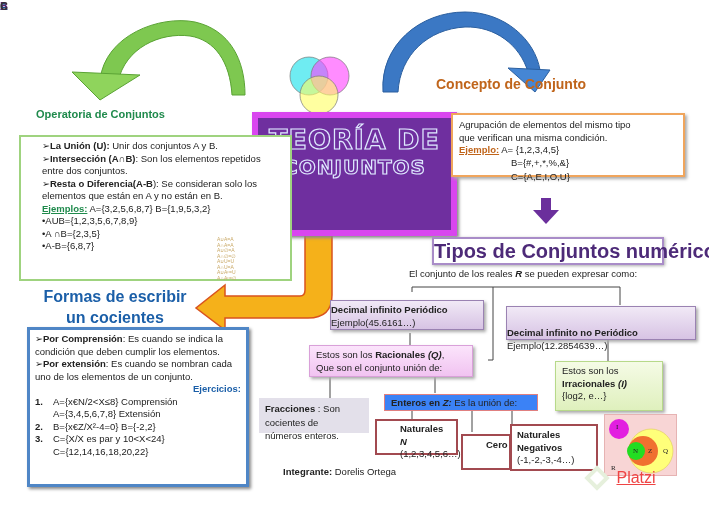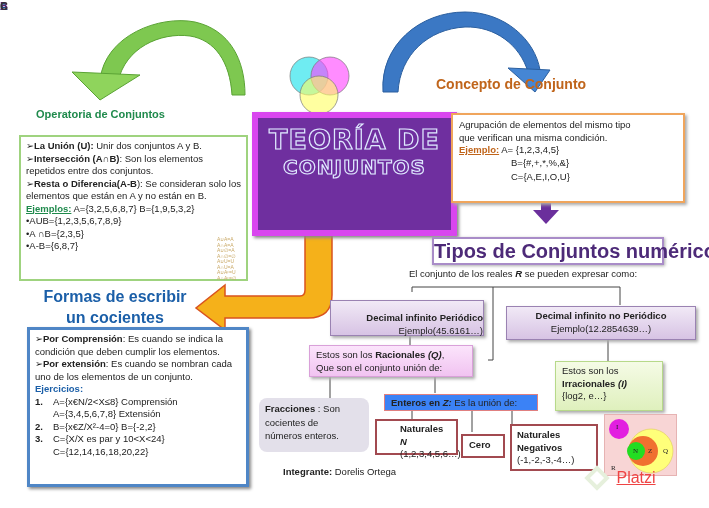--- a/index.html
+++ b/index.html
@@ -57,112 +57,112 @@
 <div class="abs b" style="left:294;top:64;font-size:11px;color:#1b4f8a">A</div>
 <div class="abs b" style="left:333;top:64;font-size:11px;color:#5a1f6a">B</div>
 <div class="abs b" style="left:315;top:101;font-size:11px;color:#333">C</div>
 
 <div class="abs" style="left:252px;top:112px;width:193px;height:112px;background:#6f2f9f;border:6px solid #d946ef;box-shadow:2px 2px 3px #888;text-align:center;">
   <div style="font-family:'DejaVu Sans',sans-serif;font-weight:bold;font-size:27px;color:#6f2f9f;-webkit-text-stroke:1.2px #dfe9ff;margin-top:6px;letter-spacing:1px;">TEORÍA DE</div>
   <div style="font-family:'DejaVu Sans',sans-serif;font-weight:bold;font-size:20px;color:#6f2f9f;-webkit-text-stroke:1.2px #dfe9ff;letter-spacing:1px;">CONJUNTOS</div>
 </div>
 
 <div class="abs sec-title" style="left:36px;top:108px;font-size:11px;color:#1f8a4c">Operatoria de Conjuntos</div>
-<div class="box t9" style="left:19px;top:135px;width:229px;height:146px;border:2px solid #9fd37f;padding:3px 5px;">
+<div class="box t9" style="left:19px;top:135px;width:273px;height:146px;border:2px solid #9fd37f;padding:3px 21px;">
   <div><span>➢</span><span class="b">La Unión (U):</span><span> Unir dos conjuntos  A y B.</span></div>
   <div><span>➢</span><span class="b">Intersección (A∩B)</span><span>: Son los elementos repetidos entre  dos conjuntos.</span></div>
   <div><span>➢</span><span class="b">Resta o Diferencia(A-B</span><span>): Se consideran solo los elementos que están en A y no están en B.</span></div>
   <div><span class="u" style="color:#1f8a4c">Ejemplos:</span><span> A={3,2,5,6,8,7}  B={1,9,5,3,2}</span></div>
   <div>•AUB={1,2,3,5,6,7,8,9}</div>
   <div>•A ∩B={2,3,5}</div>
   <div>•A-B={6,8,7}</div>
   <div class="abs" style="left:196px;top:100px;font-size:5px;line-height:5.5px;color:#c9a866;">
     <div>A∪A=A</div>
     <div>A∩A=A</div>
     <div>A∪∅=A</div>
     <div>A∩∅=∅</div>
     <div>A∪U=U</div>
     <div>A∩U=A</div>
     <div>A∪Aᶜ=U</div>
     <div>A∩Aᶜ=∅</div>
   </div>
 </div>
 
 <div class="abs sec-title" style="left:436px;top:76px;font-size:14px;color:#c0651b">Concepto de Conjunto</div>
-<div class="box t9" style="left:451px;top:113px;width:234px;height:90px;border:2px solid #f0a55c;padding:4px 6px;box-shadow:2px 2px 3px #aaa;">
+<div class="box t9" style="left:451px;top:113px;width:234px;height:64px;border:2px solid #f0a55c;padding:4px 6px;box-shadow:2px 2px 3px #aaa;">
   <div>Agrupación de elementos del mismo tipo</div>
   <div>que verifican una misma condición.</div>
   <div><span class="u" style="color:#c0651b">Ejemplo:</span><span> A= {1,2,3,4,5}</span></div>
   <div style="padding-left:52px">B={#,+,*,%,&amp;}</div>
   <div style="padding-left:52px;margin-top:2px">C={A,E,I,O,U}</div>
 </div>
 
 <div class="abs sec-title" style="left:35px;top:286px;font-size:16px;color:#1b5fa8;text-align:center;width:160px;line-height:21px;">
   <div>Formas de escribir</div>
   <div>un cocientes</div>
 </div>
 <div class="box t9" style="left:27px;top:327px;width:222px;height:160px;border:3px solid #4f86c6;padding:3px 5px;box-shadow:2px 2px 3px #888;">
   <div><span>➢</span><span class="b">Por Comprensión</span><span>: Es cuando se indica la condición que deben cumplir los elementos.</span></div>
   <div><span>➢</span><span class="b">Por extensión</span><span>: Es cuando se nombran cada uno de los elementos de un conjunto.</span></div>
-  <div class="b" style="text-align:left;color:#1b5fa8">Ejercicios:</div>
+  <div class="b" style="text-align:right;color:#1b5fa8">Ejercicios:</div>
   <div>
     <div><span class="b" style="display:inline-block;width:18px">1.</span><span>A={x€N/2&lt;X≤8} Comprensión</span></div>
     <div style="padding-left:18px">A={3,4,5,6,7,8} Extensión</div>
   </div>
   <div>
     <div><span class="b" style="display:inline-block;width:18px">2.</span><span>B={x€Z/X²-4=0}    B={-2,2}</span></div>
   </div>
   <div>
     <div><span class="b" style="display:inline-block;width:18px">3.</span><span>C={X/X es par y 10&lt;X&lt;24}</span></div>
     <div style="padding-left:18px">C={12,14,16,18,20,22}</div>
   </div>
 </div>
 
 <div class="abs sec-title" style="left:432px;top:237px;width:228px;height:24px;border:2px solid #a98cc8;background:#fff;box-shadow:1px 1px 3px #aaa;text-align:right;line-height:24px;font-size:20px;color:#4d2a78;">
   <span>Tipos de Conjuntos numéricos</span>
 </div>
 <div class="abs" style="left:409px;top:268px;font-size:9.5px;white-space:nowrap;">
   <span>El conjunto de los reales </span><b><i>R</i></b><span> se pueden expresar como:</span>
 </div>
 
-<div class="abs grad-purple t9" style="left:330px;top:300px;width:154px;height:36px;text-align:right;padding-top:11px;box-sizing:border-box;">
+<div class="abs grad-purple t9" style="left:330px;top:300px;width:154px;height:30px;text-align:left;padding-top:3px;box-sizing:border-box;">
   <div class="b">Decimal infinito Periódico</div>
   <div>Ejemplo(45.6161…)</div>
 </div>
-<div class="abs grad-purple t9" style="left:506px;top:306px;width:190px;height:34px;text-align:center;padding-top:3px;box-sizing:border-box;">
+<div class="abs grad-purple t9" style="left:506px;top:306px;width:190px;height:34px;text-align:left;padding-top:20px;box-sizing:border-box;">
   <div class="b">Decimal infinito no Periódico</div>
   <div>Ejemplo(12.2854639…)</div>
 </div>
 
 <div class="abs t9" style="left:309px;top:345px;width:164px;height:32px;background:linear-gradient(#fbe4fb,#f1c3f1);border:1px solid #d9a0d9;box-shadow:2px 2px 3px #aaa;padding:3px 6px;box-sizing:border-box;">
   <div><span>Estos son los </span><b>Racionales </b><b><i>(Q)</i></b><span>,</span></div>
   <div>Que son el conjunto unión de:</div>
 </div>
 
 <div class="abs t9" style="left:555px;top:361px;width:108px;height:50px;background:linear-gradient(#f5fbe6,#dff0bd);border:1px solid #b7d98a;box-shadow:2px 2px 3px #aaa;padding:3px 6px;box-sizing:border-box;">
   <div>Estos son los</div>
   <div><b>Irracionales </b><b><i> (I)</i></b></div>
   <div>{log2, e…}</div>
 </div>
 
-<div class="abs t9" style="left:259px;top:398px;width:110px;height:54px;background:#e3e0ea;padding:4px 6px;box-sizing:border-box;line-height:13.5px;border-radius:8px;">
+<div class="abs t9" style="left:259px;top:398px;width:110px;height:35px;background:#e3e0ea;padding:4px 6px;box-sizing:border-box;line-height:13.5px;">
   <div><b>Fracciones</b><span> : Son</span></div>
   <div>cocientes de</div>
   <div>números enteros.</div>
 </div>
 
 <div class="abs t9" style="left:384px;top:394px;width:154px;height:17px;background:#3b82f6;border:1px solid #e08080;padding:2px 6px;box-sizing:border-box;line-height:12px;white-space:nowrap;">
   <b>Enteros en </b><b><i>Z:</i></b><span> Es la unión de:</span>
 </div>
 
 <div class="abs t9" style="left:375px;top:419px;width:83px;height:36px;border:2px solid #a24a50;background:#fff;padding:2px 23px;box-sizing:border-box;">
   <div><b>Naturales </b><b><i>N</i></b></div>
   <div>(1,2,3,4,5,6…)</div>
 </div>
-<div class="abs t9 b" style="left:461px;top:434px;width:44px;height:24px;border:2px solid #a24a50;background:#fff;padding:3px 6px;box-sizing:border-box;">
+<div class="abs t9 b" style="left:461px;top:434px;width:44px;height:36px;border:2px solid #a24a50;background:#fff;padding:3px 23px;box-sizing:border-box;">
   <span>Cero</span>
 </div>
 <div class="abs t9" style="left:510px;top:424px;width:88px;height:47px;border:2px solid #a24a50;background:#fff;padding:3px 5px;box-sizing:border-box;">
   <div class="b">Naturales</div>
   <div class="b">Negativos</div>
   <div>(-1,-2,-3,-4…)</div>
 </div>
 
 <div class="abs" style="left:604px;top:414px;width:71px;height:60px;background:#f8d5d5;border:1px solid #e6b3b3;">
   <svg width="71" height="60" style="position:absolute;left:0;top:0">

